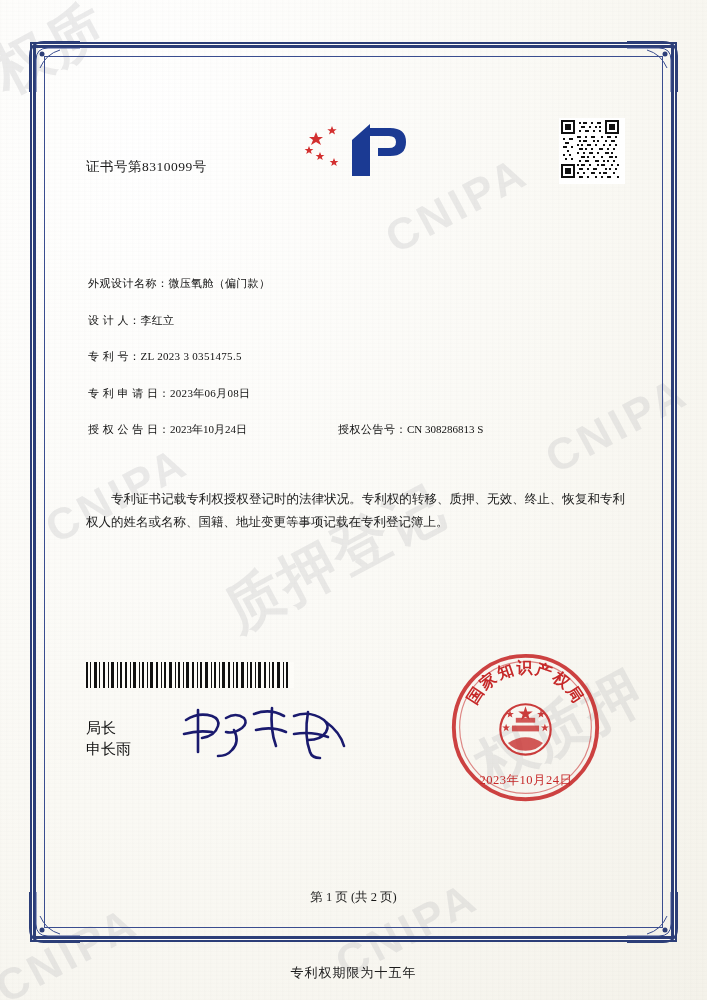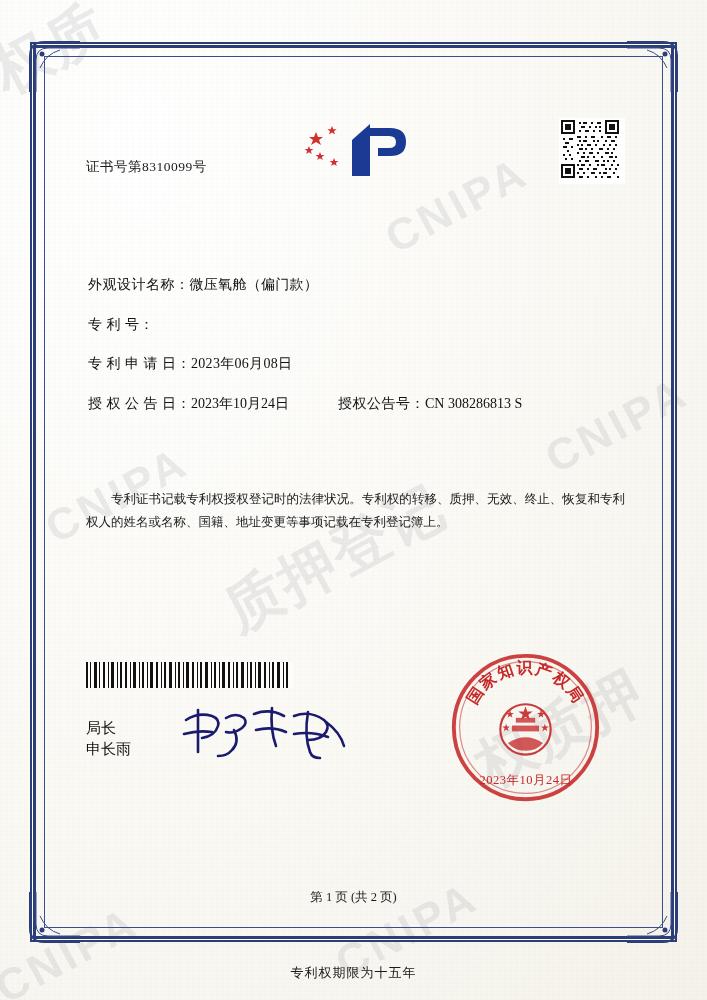--- a/index.html
+++ b/index.html
@@ -136,21 +136,21 @@
   .fields {
     position: absolute;
     left: 30px;
     right: 26px;
     top: 206px;
   }
   .frow {
     display: flex;
     align-items: baseline;
     margin-bottom: 21.5px;
-    font-size: 14px;
+    font-size: 11px;
     color: #111;
   }
   .flabel {
     flex: none;
     color: #111;
     letter-spacing: 0.5px;
   }
   .fvalue {
     flex: 1;
     color: #111;
@@ -434,21 +434,26 @@
       </svg>
     </div>
 
 
     <div class="fields">
       <div class="frow">
         <span class="flabel">外观设计名称：</span>
         <span class="fvalue">微压氧舱（偏门款）</span>
       </div>
       <div class="frow">
+        <span class="flabel">设  计  人：</span>
+        <span class="fvalue">李红立</span>
+      </div>
+      <div class="frow">
         <span class="flabel">专  利  号：</span>
+        <span class="fvalue">ZL 2023 3 0351475.5</span>
       </div>
       <div class="frow">
         <span class="flabel">专 利 申 请 日：</span>
         <span class="fvalue">2023年06月08日</span>
       </div>
       <div class="frow two-col">
         <span class="col col-left">
           <span class="flabel">授 权 公 告 日：</span>
           <span>2023年10月24日</span>
         </span>

